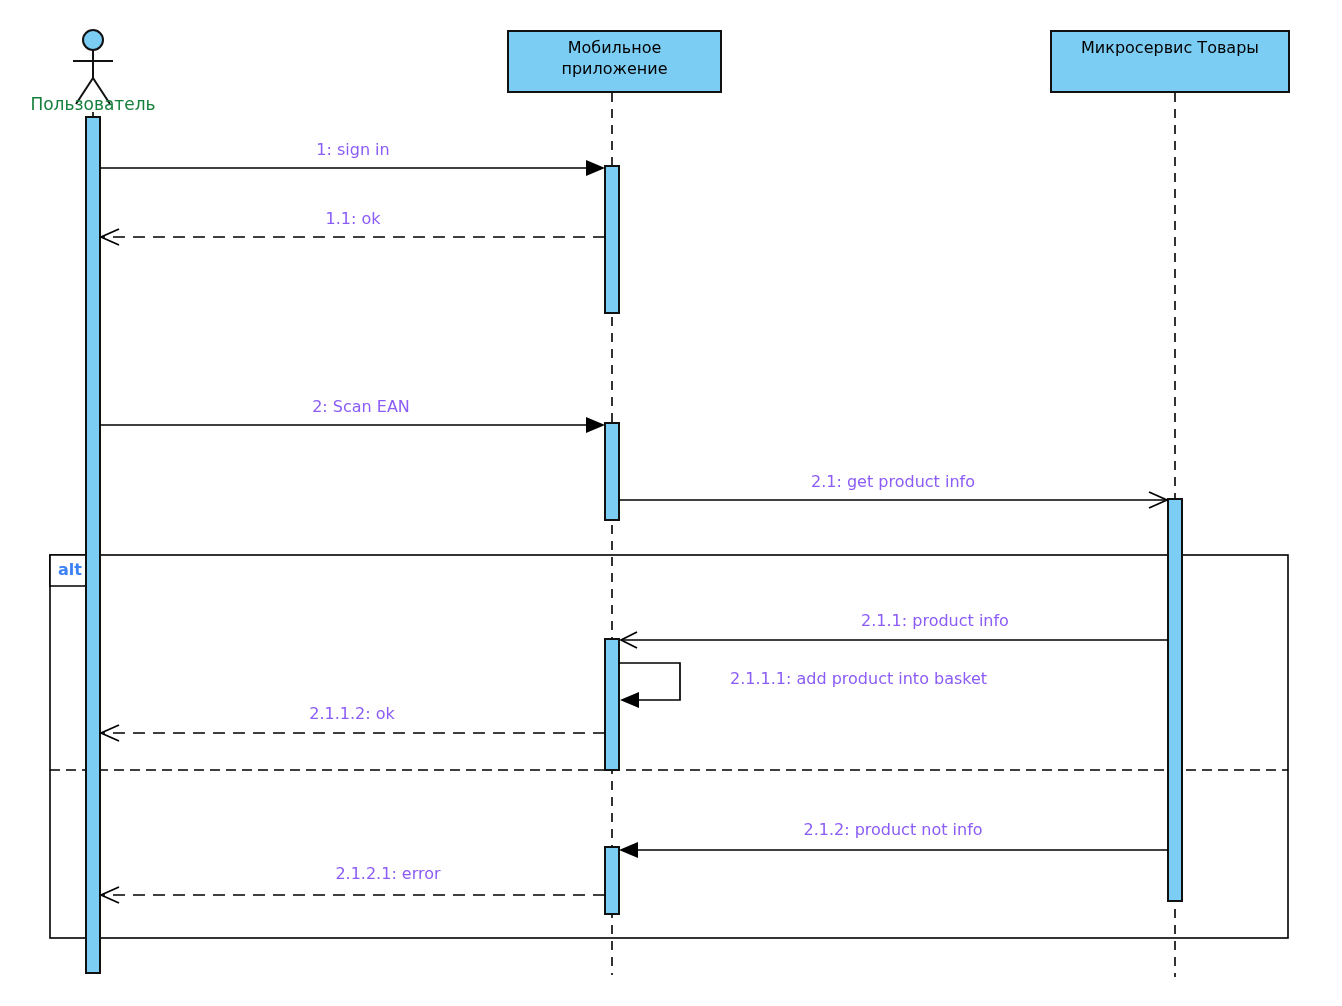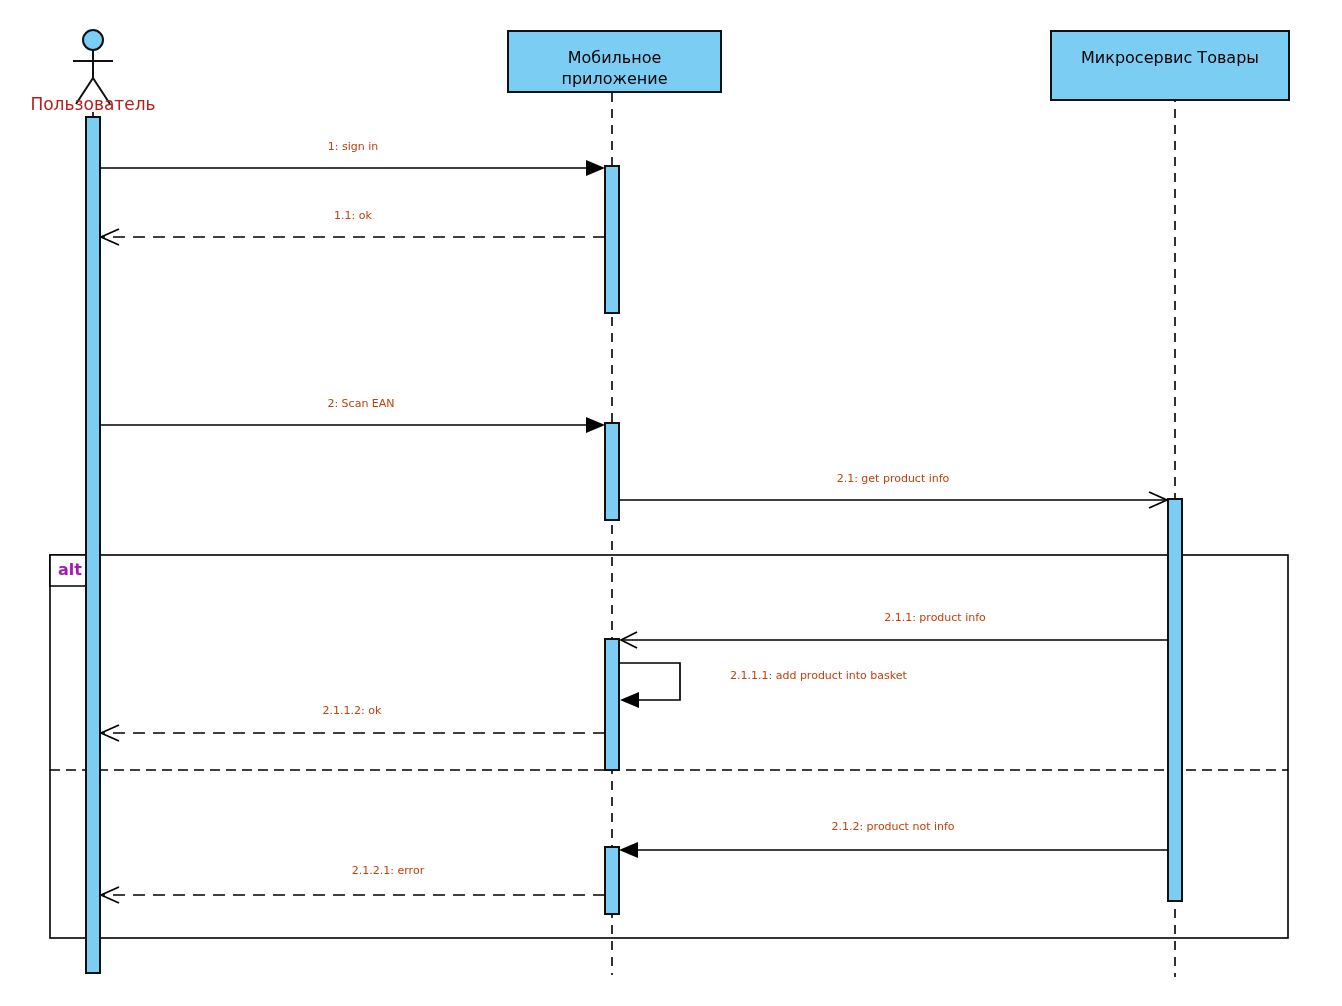--- a/index.html
+++ b/index.html
@@ -15,43 +15,43 @@
 
   .participant-box {
     position: absolute;
     box-sizing: border-box;
     background: #7CCDF3;
     border: 2px solid #111111;
     color: #000000;
     font-size: 16px;
     line-height: 21px;
     text-align: center;
-    padding-top: 15px;
+    padding-top: 5px;
     white-space: pre-line;
   }
   .actor-label {
     position: absolute;
     transform: translateX(-50%);
     font-size: 17px;
-    color: #b91c1c;
+    color: #15803d;
     white-space: nowrap;
   }
   .msg {
     position: absolute;
-    font-size: 11px;
-    color: #c2410c;
+    font-size: 16px;
+    color: #8b5cf6;
     white-space: nowrap;
     text-align: right;
   }
   .msg.centered { transform: translateX(-50%); }
   .alt-operator {
     position: absolute;
     font-size: 16px;
     font-weight: bold;
-    color: #a21caf;
+    color: #3b82f6;
   }
 </style>
 </head>
 <body>
 
 <div class="stage">
 
   <svg width="1342" height="1006" viewBox="0 0 1342 1006">
 
     <g>
@@ -127,21 +127,21 @@
       <circle cx="93" cy="40" r="10" fill="#7CCDF3"></circle>
       <line x1="93" y1="50" x2="93" y2="78"></line>
       <line x1="73" y1="61" x2="113" y2="61"></line>
       <line x1="93" y1="78" x2="76" y2="104"></line>
       <line x1="93" y1="78" x2="110" y2="104"></line>
     </g>
   </svg>
 
   <div class="participant-box" style="left:507px; top:30px; width:215px; height:63px;">Мобильное
 приложение</div>
-  <div class="participant-box" style="left:1050px; top:30px; width:240px; height:71px;">Микросервис Товары</div>
+  <div class="participant-box" style="left:1050px; top:30px; width:240px; height:63px;">Микросервис Товары</div>
 
   <div class="actor-label" style="left:93px; top:94px;">Пользователь</div>
 
   <div class="alt-operator" style="left:58px; top:560px;">alt</div>
 
   <div class="msg centered" style="left:353px; top:140px;">1: sign in</div>
   <div class="msg centered" style="left:353px; top:209px;">1.1: ok</div>
   <div class="msg centered" style="left:361px; top:397px;">2: Scan EAN</div>
   <div class="msg centered" style="left:893px; top:472px;">2.1: get product info</div>
   <div class="msg centered" style="left:893px; top:611px;margin-left:42px;">2.1.1: product info</div>

